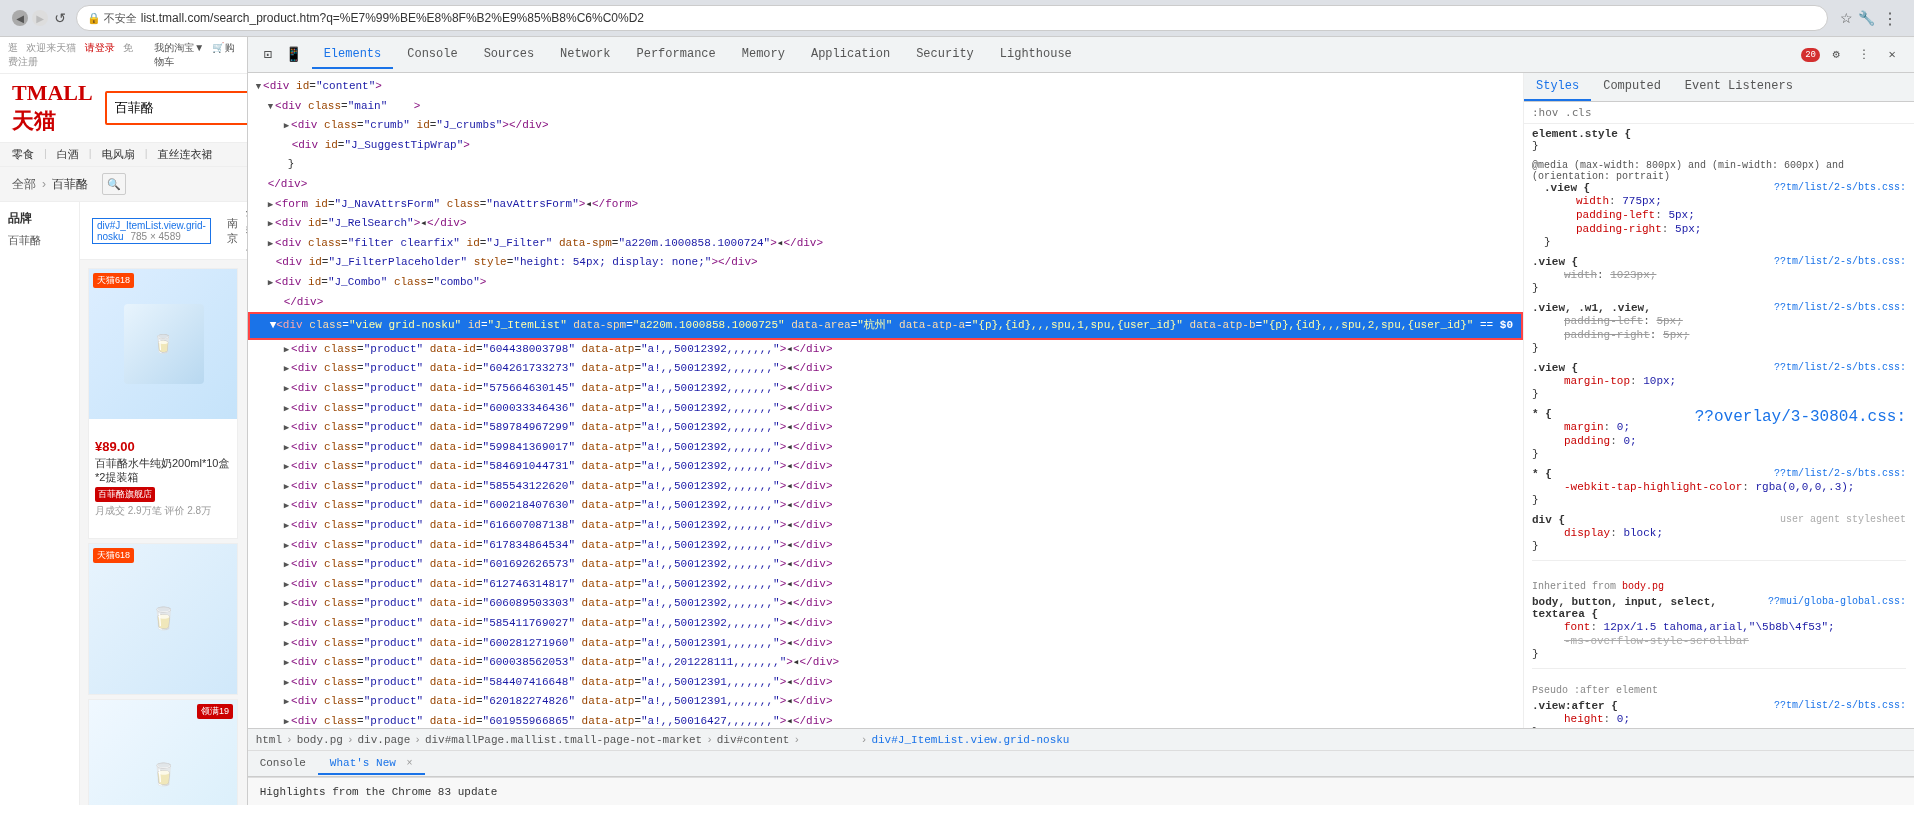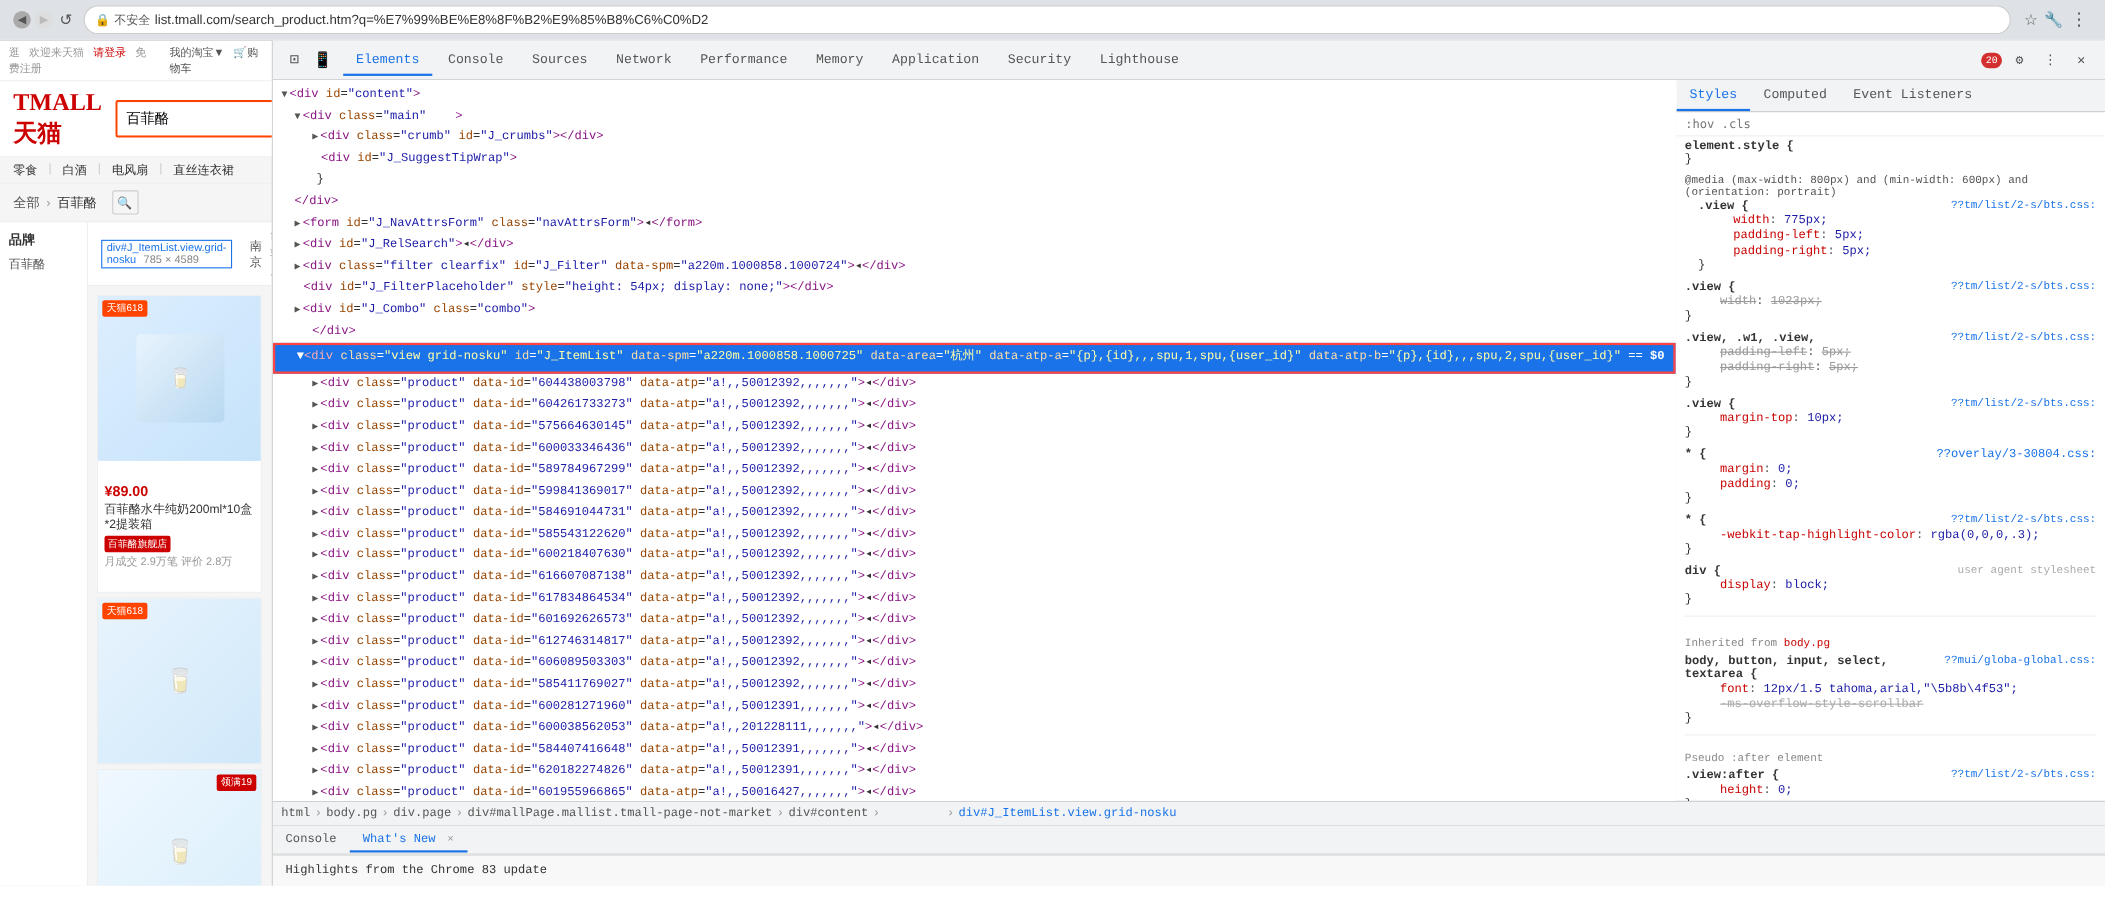--- a/index.html
+++ b/index.html
@@ -531,21 +531,21 @@
           <div class="style-rule">
             <span class="style-source" style="color:#1a73e8;font-size:10px;float:right;cursor:pointer;">??tm/list/2-s/bts.css:</span>
             <span class="style-selector">.view {</span>
             <div style="padding-left:16px;">
               <div class="style-prop"><span class="style-prop-name">margin-top</span>: <span class="style-prop-val">10px;</span></div>
             </div>
             <span class="style-brace">}</span>
           </div>
 
           <div class="style-rule">
-            <span class="style-source" style="color:#1a73e8;font-size:11px;float:right;cursor:pointer;text-align:center;">??overlay/3-30804.css:</span>
+            <span class="style-source" style="color:#1a73e8;font-size:16px;float:right;cursor:pointer;text-align:center;">??overlay/3-30804.css:</span>
             <span class="style-selector">* {</span>
             <div style="padding-left:16px;">
               <div class="style-prop"><span class="style-prop-name">margin</span>: <span class="style-prop-val">0;</span></div>
               <div class="style-prop"><span class="style-prop-name">padding</span>: <span class="style-prop-val">0;</span></div>
             </div>
             <span class="style-brace">}</span>
           </div>
 
           <div class="style-rule">
             <span class="style-source" style="color:#1a73e8;font-size:10px;float:right;cursor:pointer;">??tm/list/2-s/bts.css:</span>

